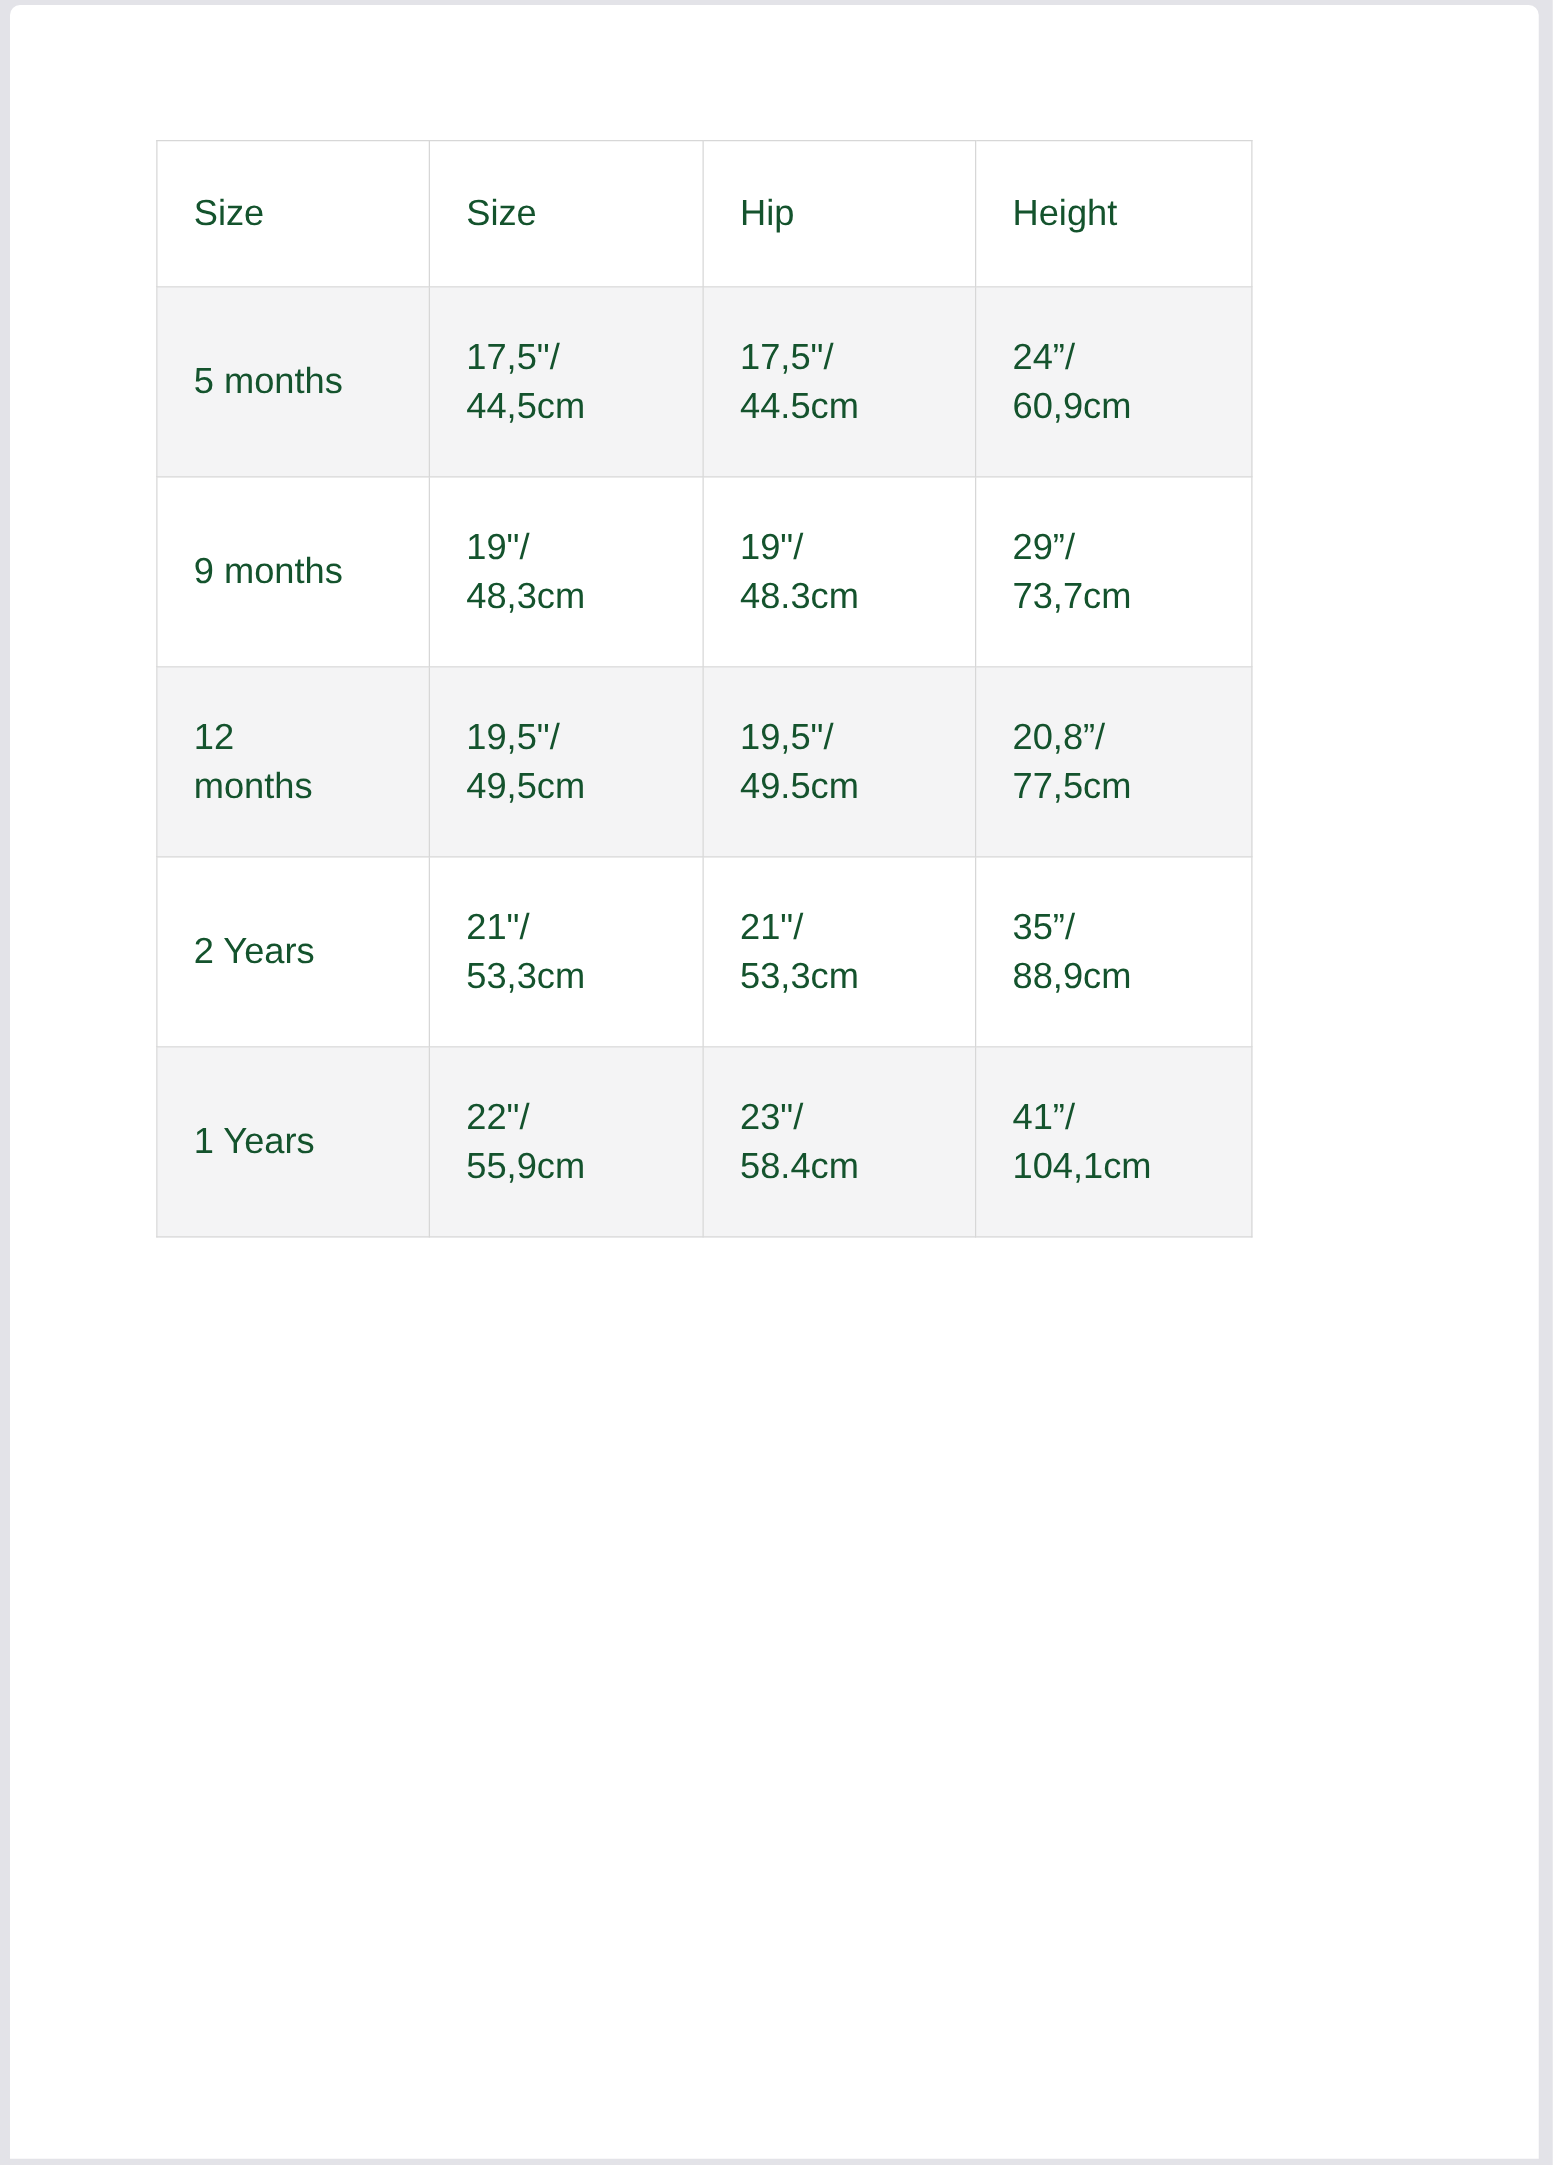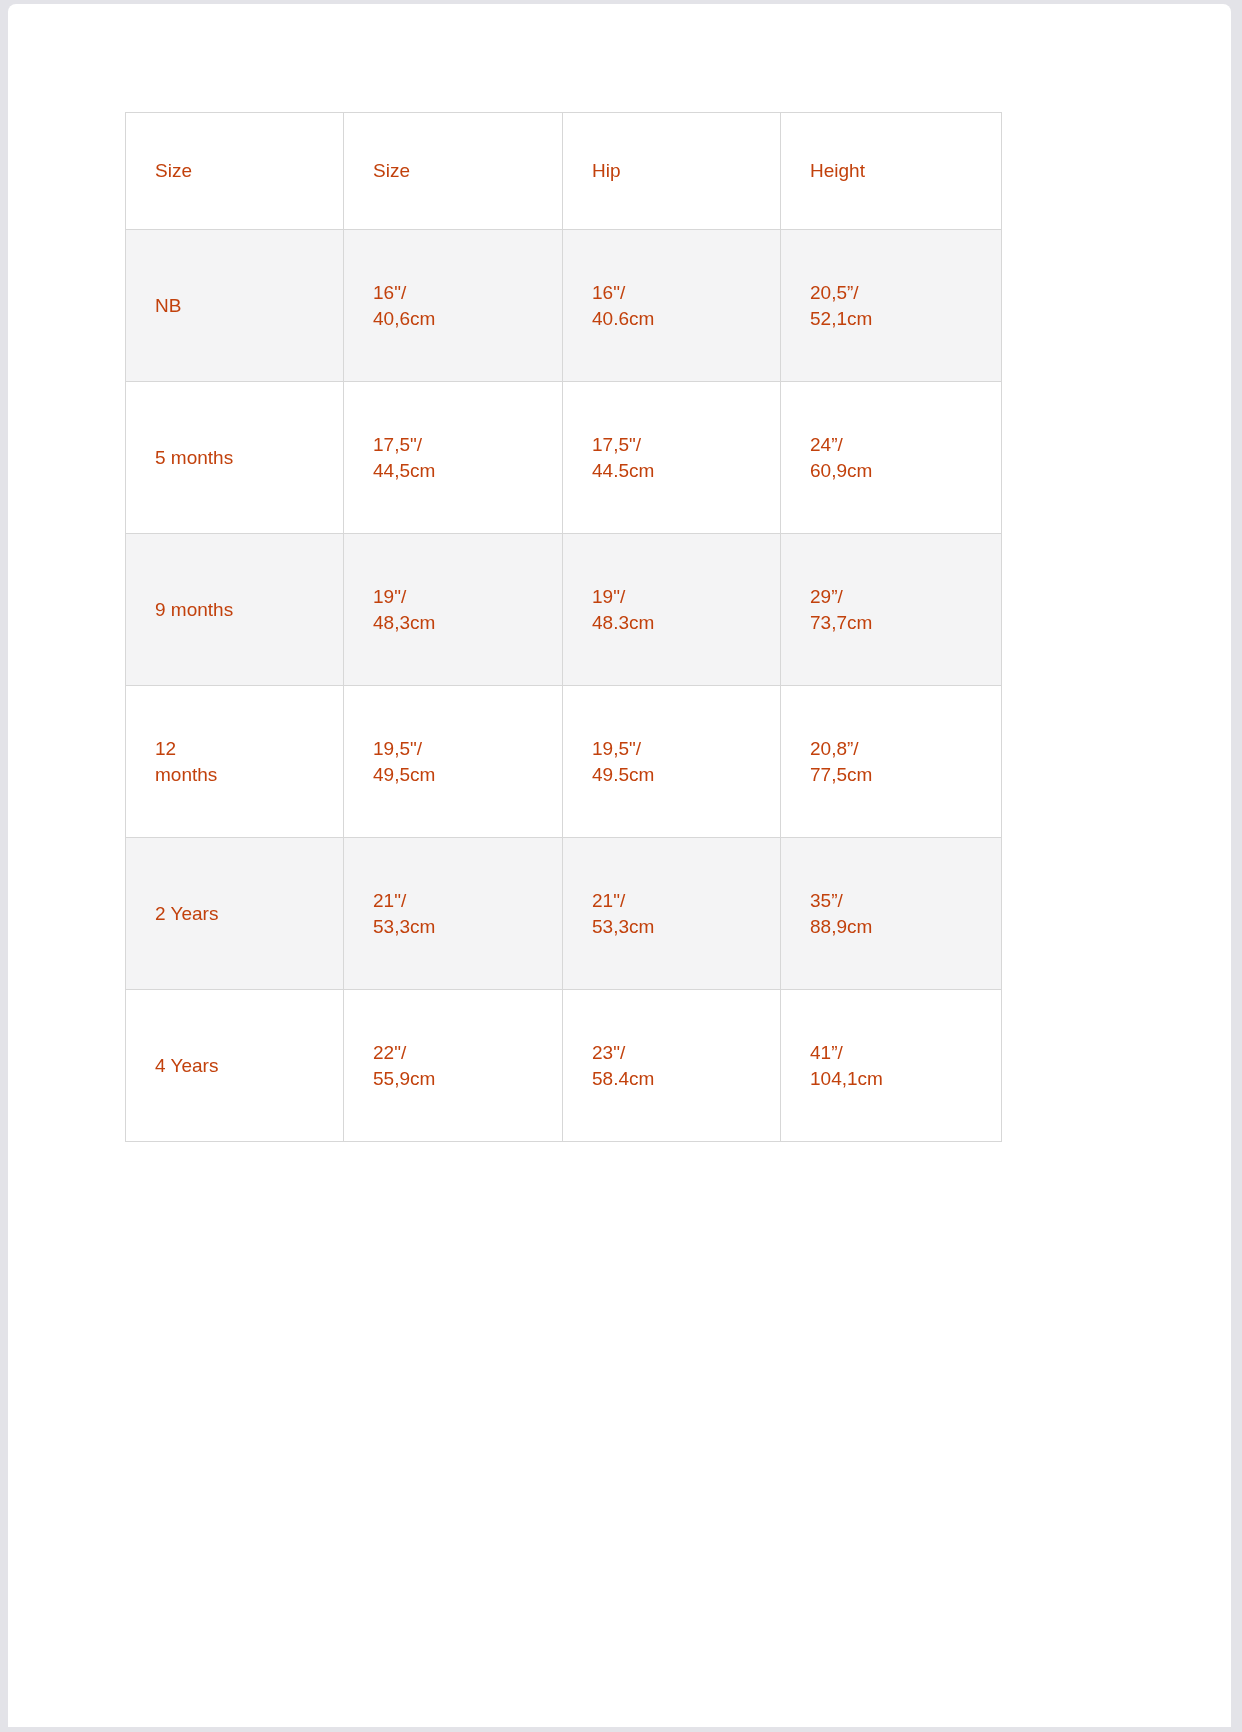--- a/index.html
+++ b/index.html
@@ -30,24 +30,24 @@
   table.size-chart col.c-size   { width: 218px; }
   table.size-chart col.c-waist  { width: 219px; }
   table.size-chart col.c-hip    { width: 218px; }
   table.size-chart col.c-height { width: 221px; }
   table.size-chart th,
   table.size-chart td {
     border: 1px solid #d7d7d7;
     padding: 0 10px 0 29px;
     text-align: left;
     vertical-align: middle;
-    font-size: 19px;
+    font-size: 29px;
     line-height: 1.32;
     font-weight: normal;
-    color: #c2410c;
+    color: #14532d;
     white-space: pre-line;
   }
   table.size-chart thead th {
     height: 116px;
     background: #ffffff;
   }
   table.size-chart tbody td {
     height: 151px;
     background: #ffffff;
   }
@@ -68,29 +68,20 @@
     </colgroup>
     <thead>
       <tr>
         <th>Size</th>
         <th>Size</th>
         <th>Hip</th>
         <th>Height</th>
       </tr>
     </thead>
     <tbody>
-      <tr>
-        <td>NB</td>
-        <td>16"/
-40,6cm</td>
-        <td>16"/
-40.6cm</td>
-        <td>20,5”/
-52,1cm</td>
-      </tr>
       <tr>
         <td>5 months</td>
         <td>17,5"/
 44,5cm</td>
         <td>17,5"/
 44.5cm</td>
         <td>24”/
 60,9cm</td>
       </tr>
       <tr>
@@ -115,21 +106,21 @@
       <tr>
         <td>2 Years</td>
         <td>21"/
 53,3cm</td>
         <td>21"/
 53,3cm</td>
         <td>35”/
 88,9cm</td>
       </tr>
       <tr>
-        <td>4 Years</td>
+        <td>1 Years</td>
         <td>22"/
 55,9cm</td>
         <td>23"/
 58.4cm</td>
         <td>41”/
 104,1cm</td>
       </tr>
     </tbody>
   </table>
 </div>

